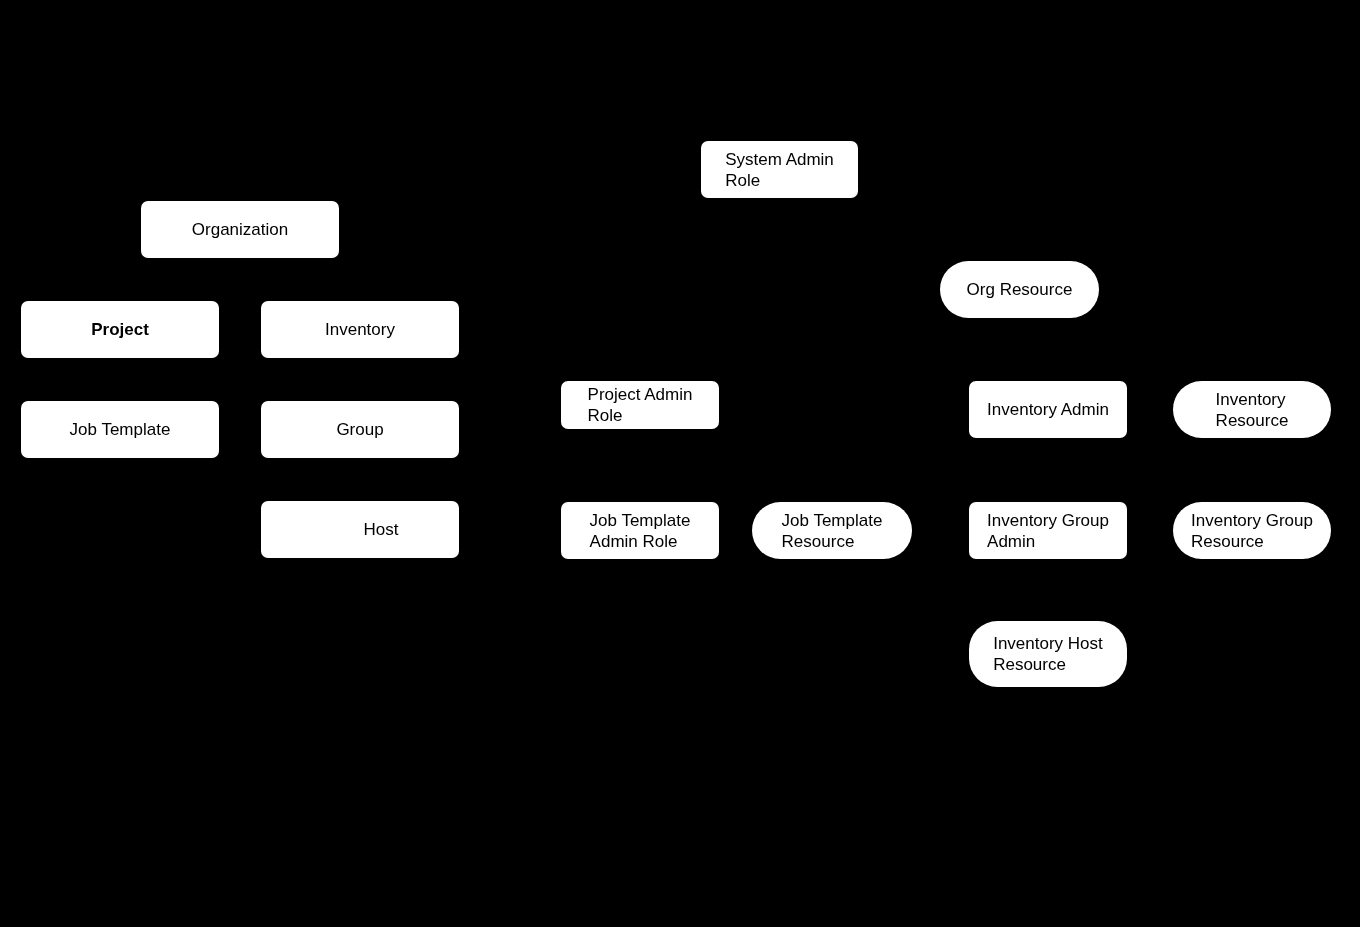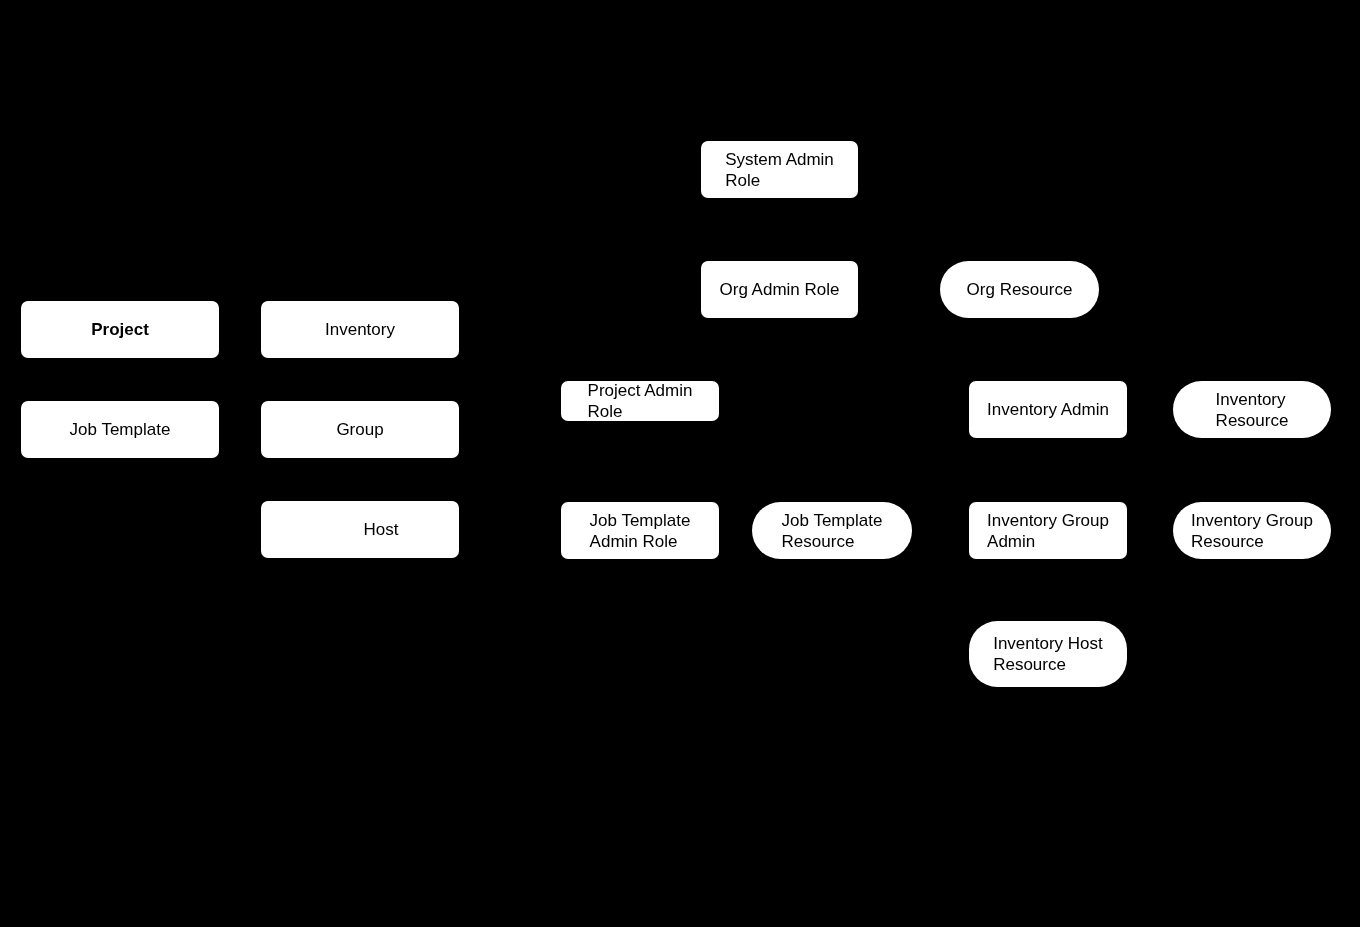--- a/index.html
+++ b/index.html
@@ -36,44 +36,44 @@
   .n-project                 { left: 21px;  top: 301px; width: 198px; height: 57px; font-weight: bold; }
   .n-inventory               { left: 261px; top: 301px; width: 198px; height: 57px; }
   .n-job-template            { left: 21px;  top: 401px; width: 198px; height: 57px; }
   .n-group                   { left: 261px; top: 401px; width: 198px; height: 57px; }
   .n-host                    { left: 261px; top: 501px; width: 198px; height: 57px; padding-left: 42px; }
 
   
   .n-system-admin-role       { left: 701px;  top: 141px; width: 157px; height: 57px; }
   .n-org-admin-role          { left: 701px;  top: 261px; width: 157px; height: 57px; }
   .n-org-resource            { left: 940px;  top: 261px; width: 159px; height: 57px; }
-  .n-project-admin-role      { left: 561px;  top: 381px; width: 158px; height: 40px; }
+  .n-project-admin-role      { left: 561px;  top: 381px; width: 158px; height: 48px; }
   .n-project-resource        { left: 752px;  top: 381px; width: 160px; height: 57px; }
   .n-inventory-admin         { left: 969px;  top: 381px; width: 158px; height: 57px; }
   .n-inventory-resource      { left: 1173px; top: 381px; width: 158px; height: 57px; }
   .n-job-template-admin-role { left: 561px;  top: 502px; width: 158px; height: 57px; }
   .n-job-template-resource   { left: 752px;  top: 502px; width: 160px; height: 57px; }
   .n-inventory-group-admin   { left: 969px;  top: 502px; width: 158px; height: 57px; }
   .n-inventory-group-resource{ left: 1173px; top: 502px; width: 158px; height: 57px; }
   .n-inventory-host-resource { left: 969px;  top: 621px; width: 158px; height: 66px; }
 </style>
 </head>
 <body>
 
 <div class="canvas">
 
+  <div class="node rect n-organization">Organization</div>
   <div class="node rect n-project">Project</div>
   <div class="node rect n-inventory">Inventory</div>
   <div class="node rect n-job-template">Job Template</div>
   <div class="node rect n-group">Group</div>
   <div class="node rect n-host">Host</div>
 
   <div class="node rect n-system-admin-role">System Admin
 Role</div>
-  <div class="node rect n-org-admin-role">Org Admin Role</div>
   <div class="node pill n-org-resource">Org Resource</div>
   <div class="node rect n-project-admin-role">Project Admin
 Role</div>
   <div class="node rect n-inventory-admin">Inventory Admin</div>
   <div class="node pill n-inventory-resource">Inventory
 Resource</div>
   <div class="node rect n-job-template-admin-role">Job Template
 Admin Role</div>
   <div class="node pill n-job-template-resource">Job Template
 Resource</div>

